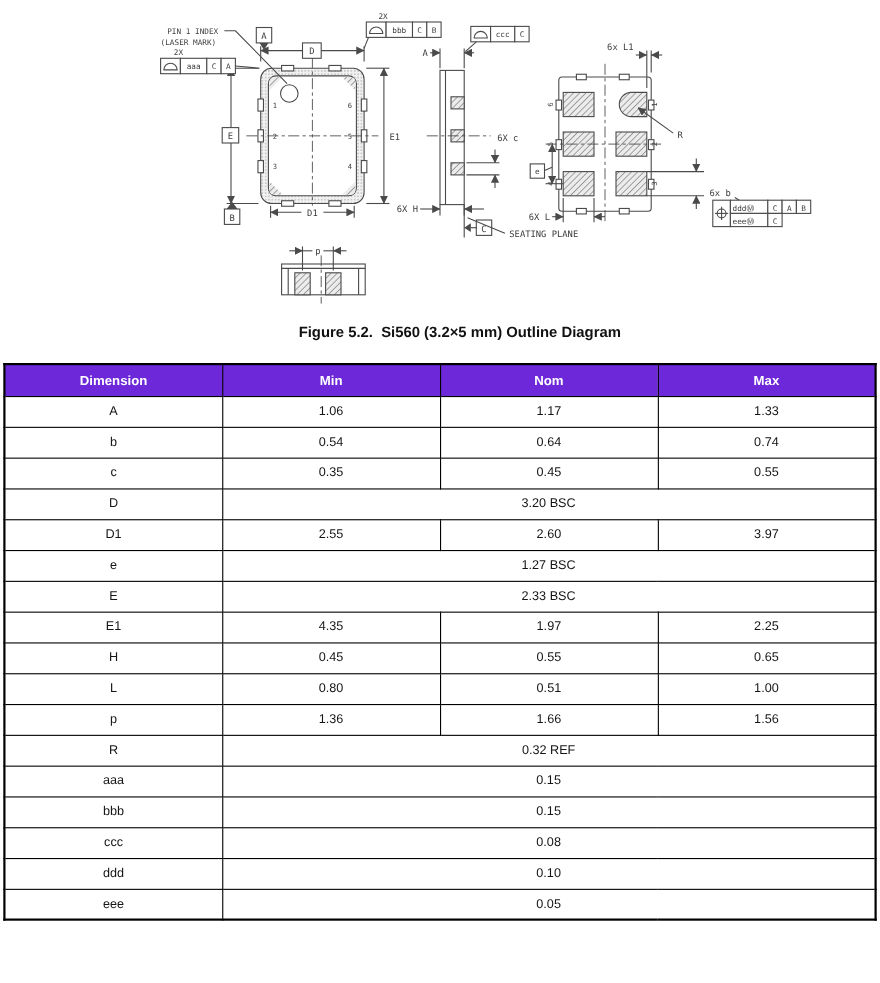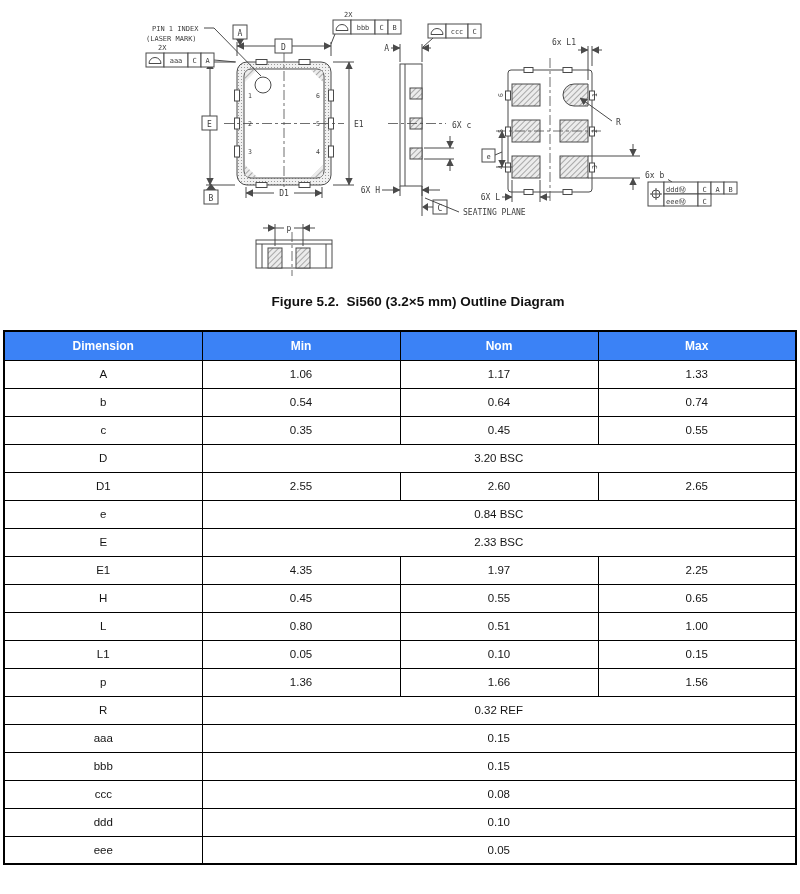--- a/index.html
+++ b/index.html
@@ -13,21 +13,21 @@
   .cadtxt-sm { font-size:7px; }
   .pinnum { font-size:6.5px; }
 
   
   .caption { text-align:center; font-weight:bold; font-size:13.5px; color:#111; white-space:pre-wrap; }
   .fig-caption { margin-top:9px;padding-left:36px; }
   .tbl-caption { margin-top:27px; }
 
   
   table.dims { width:794px; margin:21px auto 0 auto; border-collapse:collapse; border:2px solid #000; table-layout:fixed; }
-  table.dims th { background:#3b82f6; color:#ffffff; font-size:12px; font-weight:bold; height:29px; border:1px solid #000; text-align:center; }
+  table.dims th { background:#6d28d9; color:#ffffff; font-size:12px; font-weight:bold; height:29px; border:1px solid #000; text-align:center; }
   table.dims td { font-size:11.5px; color:#151515; height:28px; border:1px solid #000; text-align:center; background:#fff; }
   table.dims col.c1 { width:25%; } table.dims col.c2 { width:25%; }
   table.dims col.c3 { width:25%; } table.dims col.c4 { width:25%; }
 </style>
 </head>
 <body>
 
 <div class="page">
 
   <div class="diagram-wrap">
@@ -369,25 +369,25 @@
           <td>0.55</td>
         </tr>
         <tr>
           <td>D</td>
           <td colspan="3">3.20 BSC</td>
         </tr>
         <tr>
           <td>D1</td>
           <td>2.55</td>
           <td>2.60</td>
-          <td>2.65</td>
+          <td>3.97</td>
         </tr>
         <tr>
           <td>e</td>
-          <td colspan="3">0.84 BSC</td>
+          <td colspan="3">1.27 BSC</td>
         </tr>
         <tr>
           <td>E</td>
           <td colspan="3">2.33 BSC</td>
         </tr>
         <tr>
           <td>E1</td>
           <td>4.35</td>
           <td>1.97</td>
           <td>2.25</td>
@@ -398,26 +398,20 @@
           <td>0.55</td>
           <td>0.65</td>
         </tr>
         <tr>
           <td>L</td>
           <td>0.80</td>
           <td>0.51</td>
           <td>1.00</td>
         </tr>
         <tr>
-          <td>L1</td>
-          <td>0.05</td>
-          <td>0.10</td>
-          <td>0.15</td>
-        </tr>
-        <tr>
           <td>p</td>
           <td>1.36</td>
           <td>1.66</td>
           <td>1.56</td>
         </tr>
         <tr>
           <td>R</td>
           <td colspan="3">0.32 REF</td>
         </tr>
         <tr>

